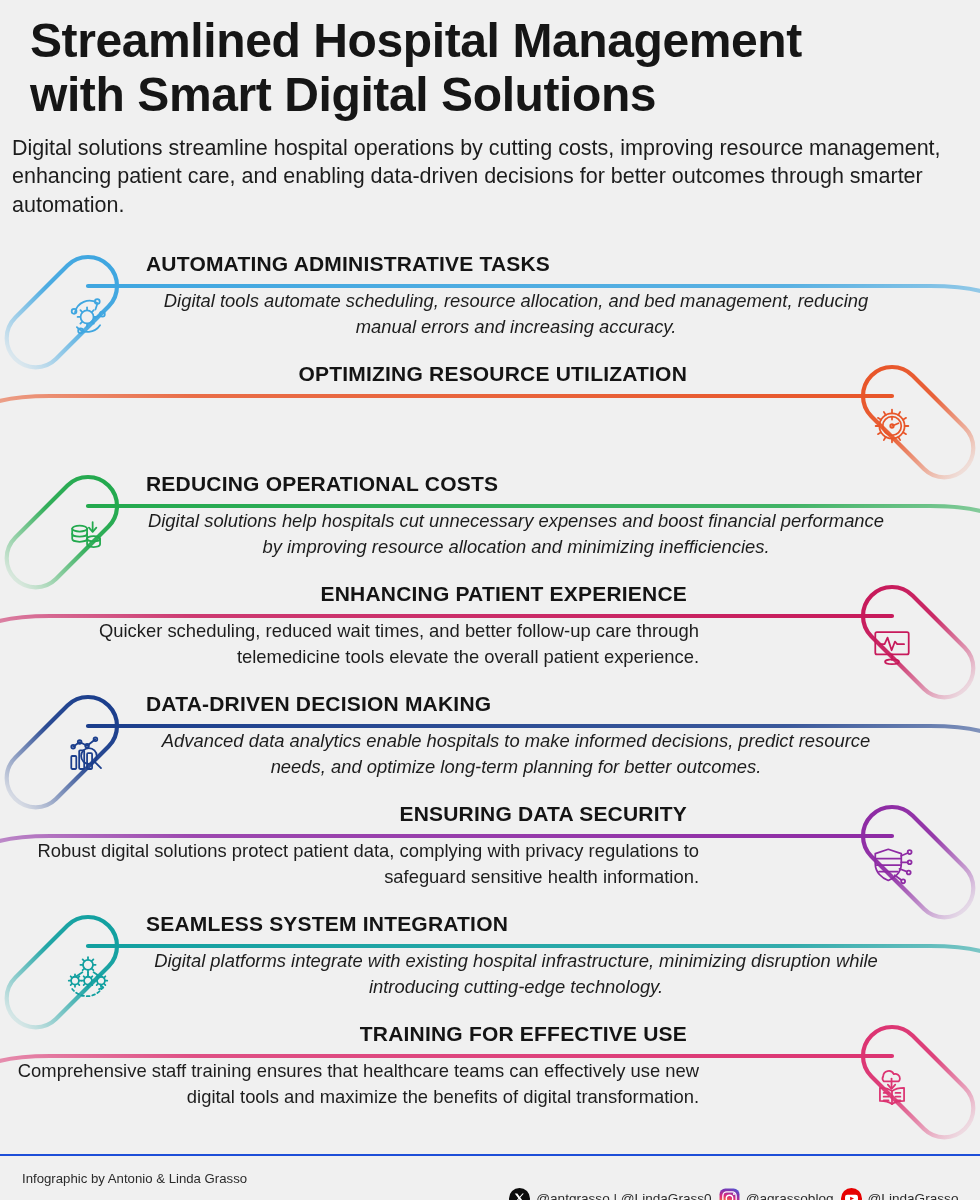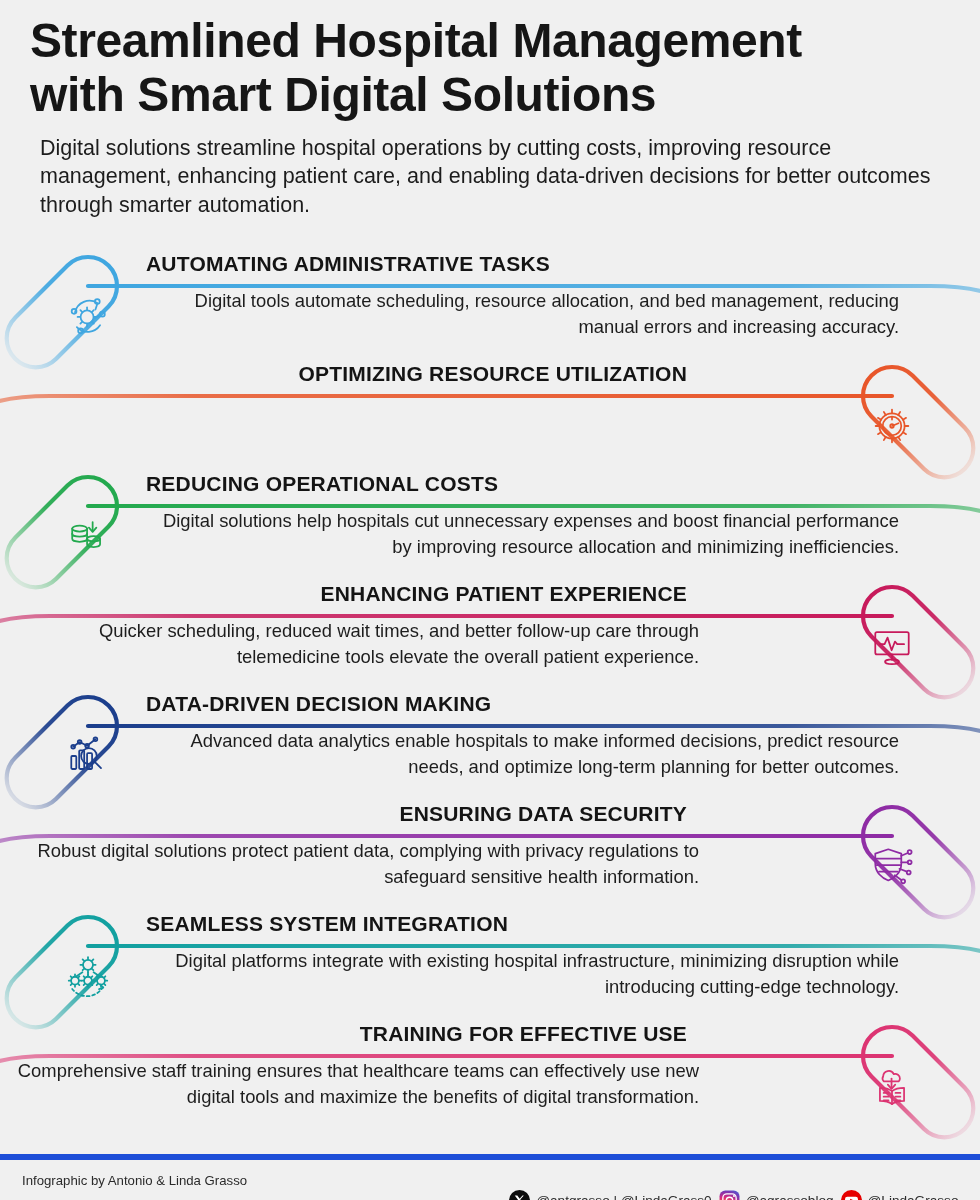--- a/index.html
+++ b/index.html
@@ -32,21 +32,21 @@
     color: #161616;
     letter-spacing: -0.4px;
     padding: 0 30px;
   }
   .subtitle {
     margin-top: 12px;
     font-size: 21.5px;
     font-weight: 400;
     line-height: 1.33;
     color: #1c1c1c;
-    padding: 0 40px;
+    padding: 0 12px;
   }
 
   
   .section {
     position: absolute;
     left: 0;
     width: 839px;
     height: 220px;
   }
 
@@ -71,38 +71,38 @@
   .sec-body {
     position: absolute;
     top: 44px;
     font-size: 18.4px;
     line-height: 1.42;
     color: #1d1d1d;
   }
 
   
   .section.left .sec-title { left: 146px; text-align: left; }
-  .section.left .sec-body  { left: 159px; width: 740px; text-align: right; }
+  .section.left .sec-body  { left: 146px; width: 740px; text-align: center; font-style: italic; }
 
   
   .section.right .sec-title { right: 152px; }
   .section.right .sec-body  { right: 140px; width: 700px; text-align: right; }
 
   .icon-wrap {
     position: absolute;
     pointer-events: none;
   }
 
   
   .footer {
     position: absolute;
     bottom: 0; left: 0;
     width: 980px;
     height: 46px;
-    border-top: 6px solid #1d4ed8;
+    border-top: 2px solid #1d4ed8;
     display: flex;
     align-items: center;
   }
   .credit {
     position: absolute;
     left: 22px;
     font-size: 13.2px;
     color: #2b2b2b;
   }
   .socials {

